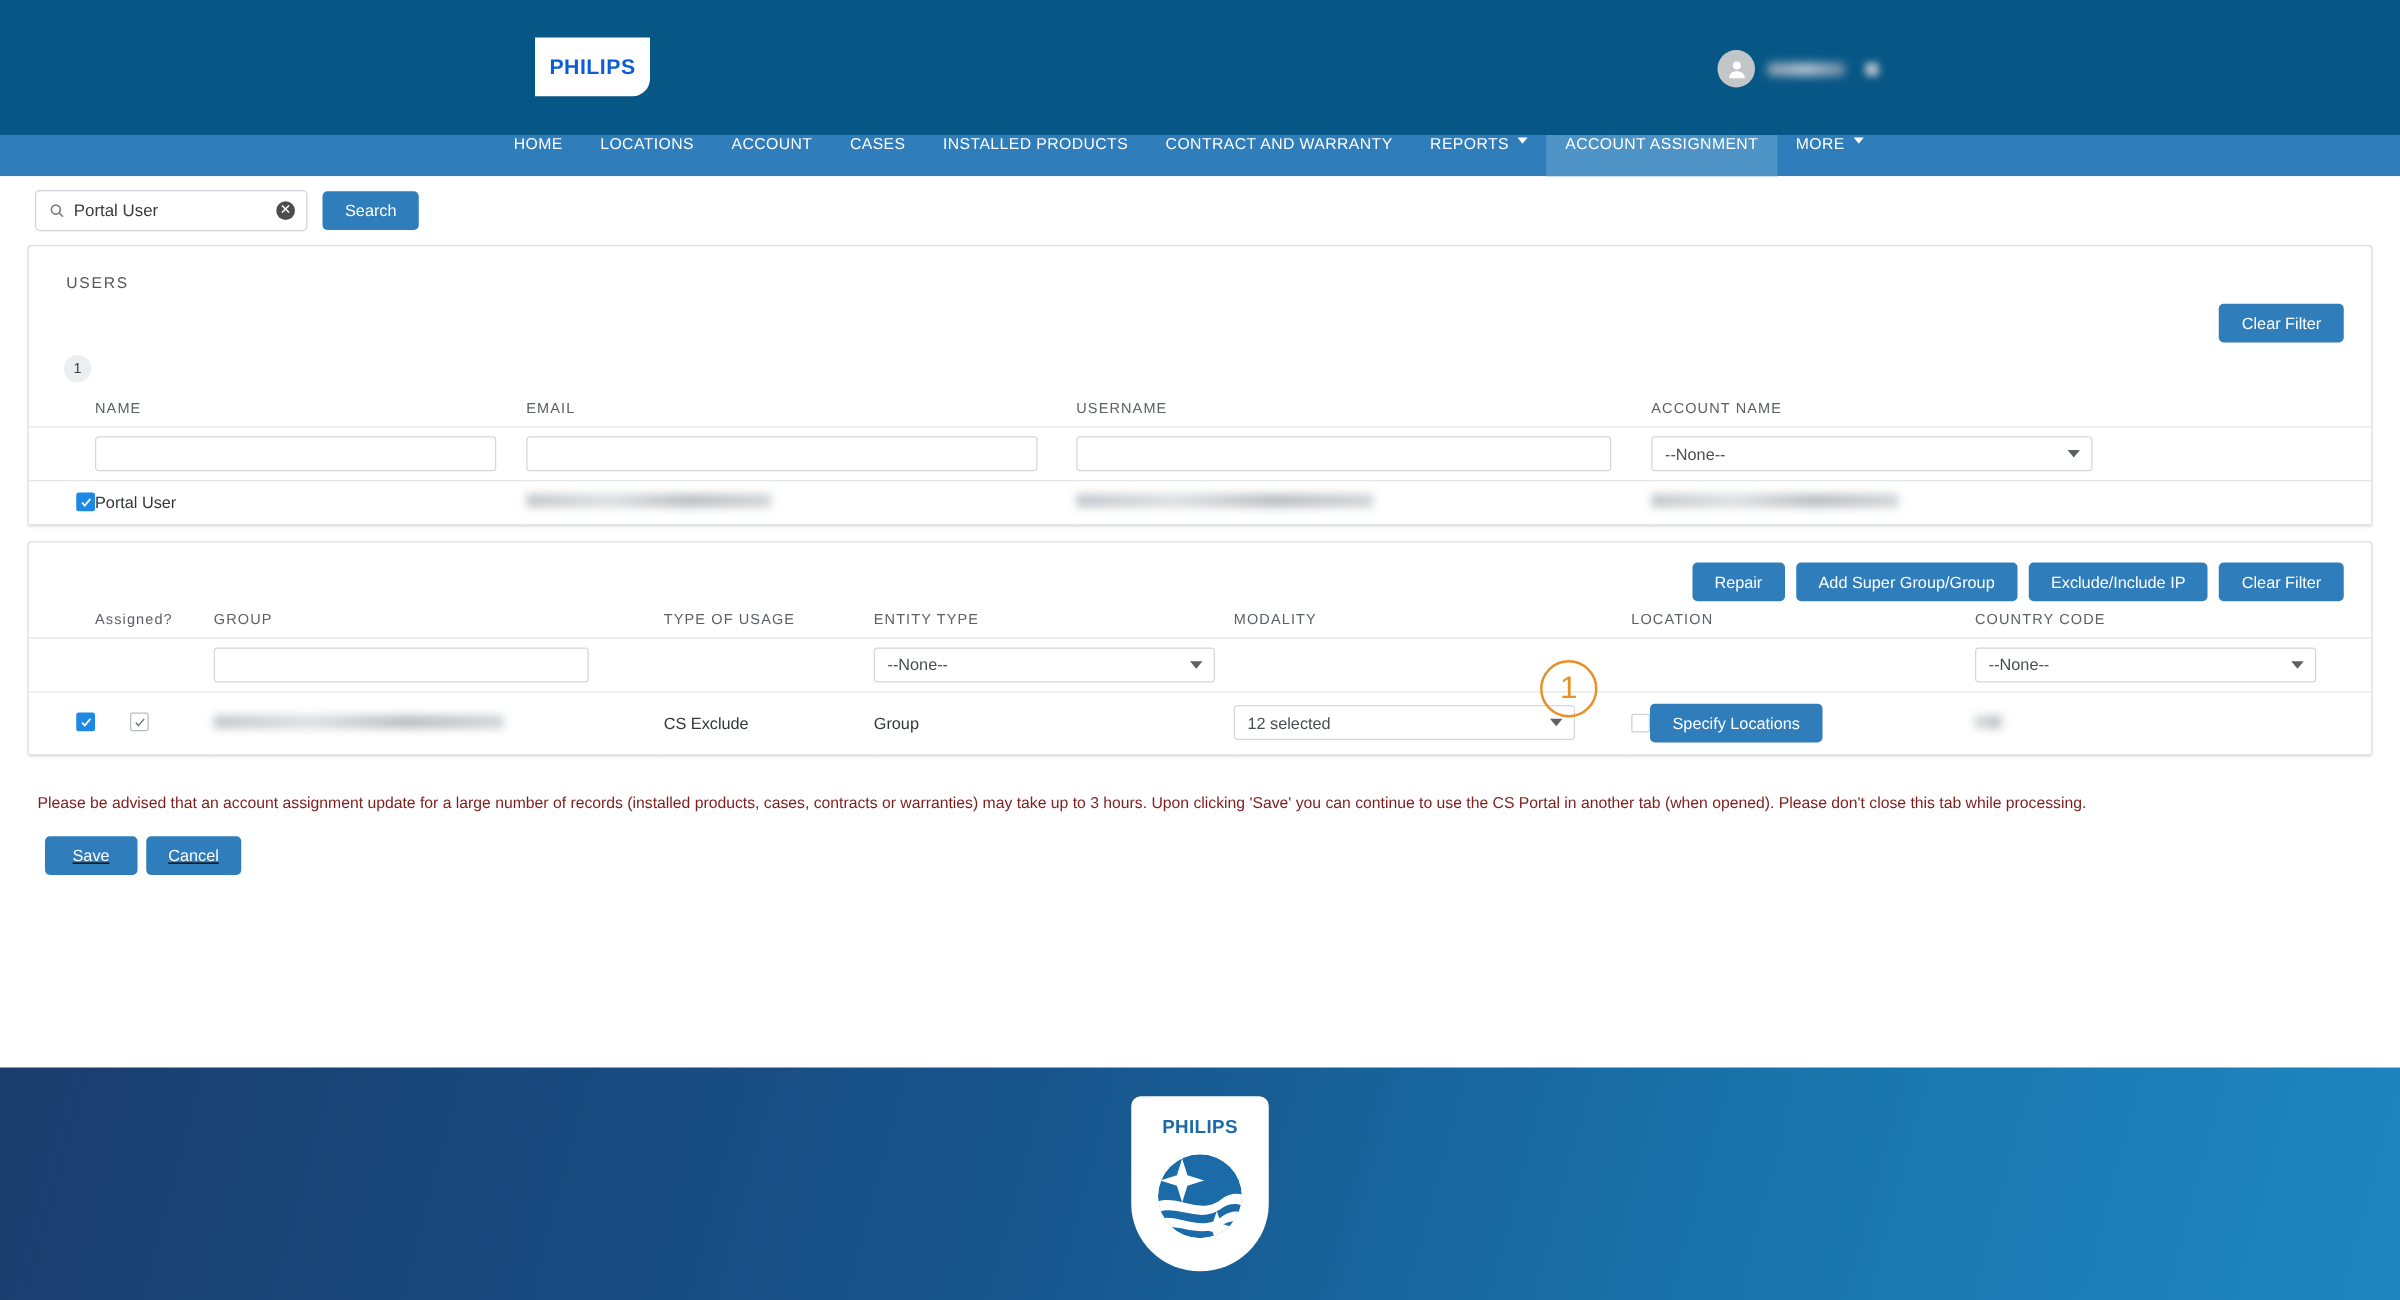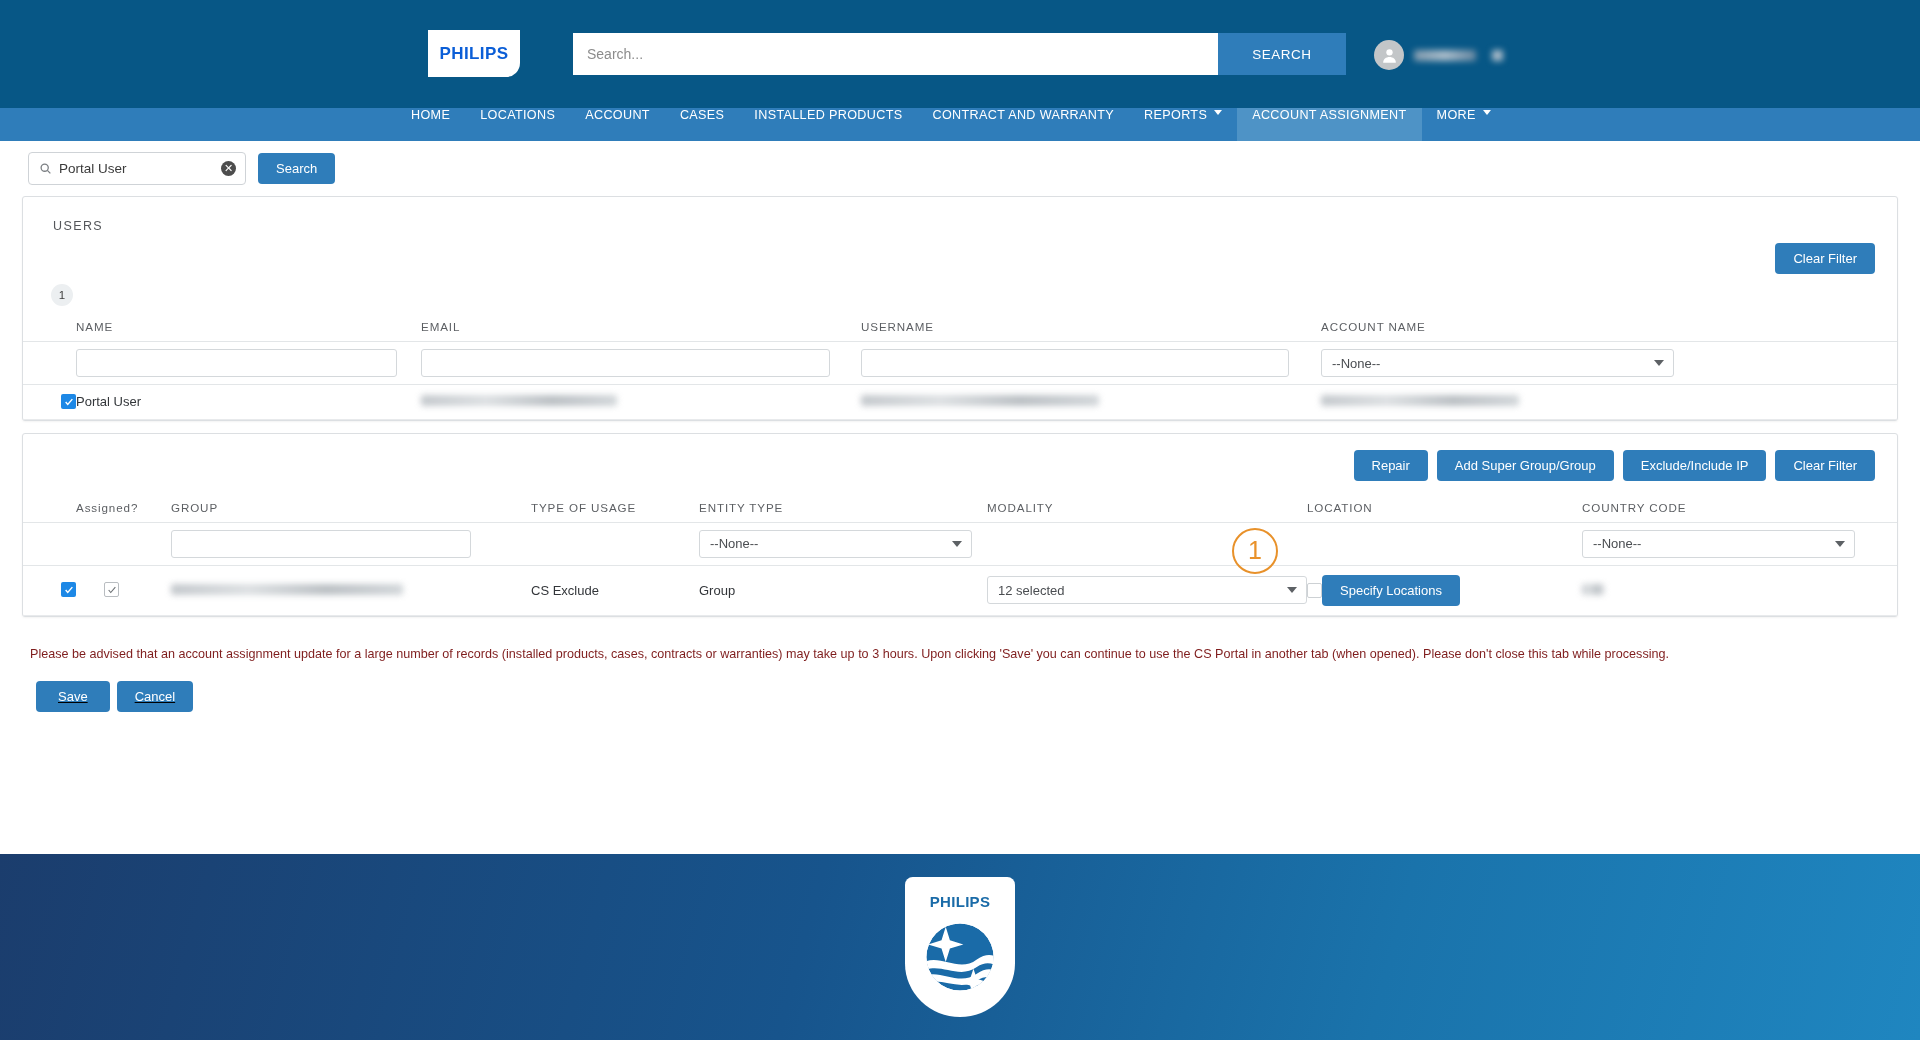--- a/index.html
+++ b/index.html
@@ -253,24 +253,20 @@
   .shield-globe { margin-top: 5px; }
 </style>
 </head>
 <body>
 
 <div class="top-header">
   <div class="philips-logo">
     <span>PHILIPS</span>
   </div>
 
-  <div class="hdr-search-wrap">
-    <input class="hdr-search-input" type="text" placeholder="Search..." style="">
-    <button class="hdr-search-btn">SEARCH</button>
-  </div>
 
   <div class="hdr-user">
     <div class="avatar">
       <svg viewBox="0 0 24 24" fill="#ffffff">
           <circle cx="12" cy="8" r="4"></circle>
           <path d="M4 21c0-4.4 3.6-7 8-7s8 2.6 8 7z"></path>
         </svg>
     </div>
     <div class="user-blur"></div>
     <div class="user-blur2"></div>
@@ -384,21 +380,21 @@
 </div>
 
 <div class="panel" style="position:relative">
   <div class="panel-actions" style="padding-top:16px">
     <button class="btn-primary">Repair</button>
     <button class="btn-primary">Add Super Group/Group</button>
     <button class="btn-primary">Exclude/Include IP</button>
     <button class="btn-primary">Clear Filter</button>
   </div>
 
-  <table class="grid" style="margin-top:14px">
+  <table class="grid" style="margin-top:2px">
     <colgroup>
       <col style="width:48px">
         <col style="width:95px">
         <col style="width:360px">
       <col style="width:168px">
         <col style="width:288px">
         <col style="width:318px">
       <col style="width:275px">
         <col>
     </colgroup>
@@ -449,21 +445,21 @@
           <span class="cb outline">
             <svg viewBox="0 0 24 24" fill="none" stroke="#6d7175" stroke-width="2.6">
                 <polyline points="4,12 9,18 20,5"></polyline>
               </svg>
           </span>
         </td>
         <td><span class="blurtext" style="width:232px"></span></td>
         <td>CS Exclude</td>
         <td>Group</td>
         <td>
-          <div class="sel-filter" style="width:320px">
+          <div class="sel-filter" style="width:273px">
             <span>12 selected</span>
             <span class="sel-caret"></span>
           </div>
         </td>
         <td>
           <div style="display:flex;align-items:center;">
             <span class="cb empty"></span>
             <button class="btn-primary">Specify Locations</button>
           </div>
         </td>

